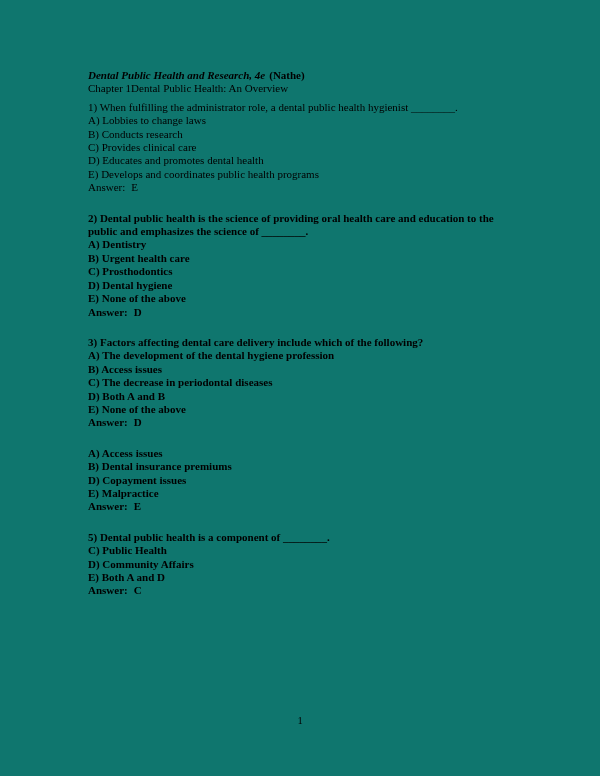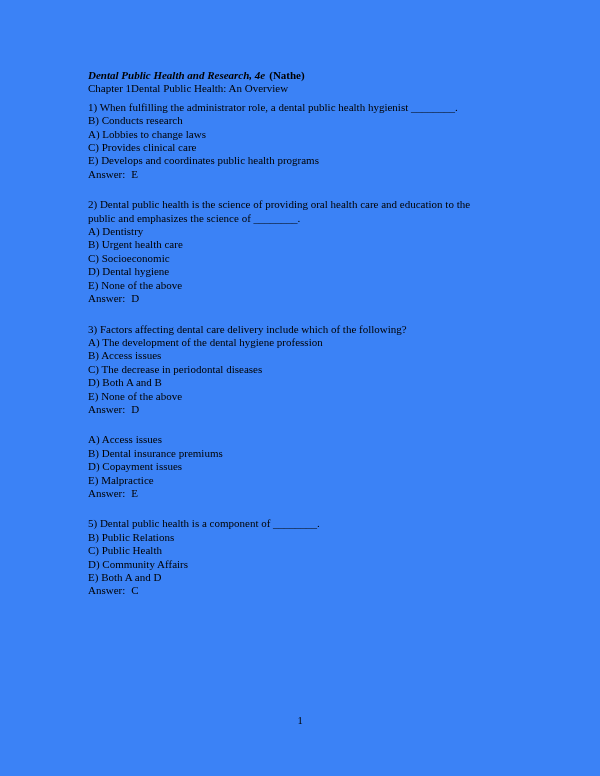--- a/index.html
+++ b/index.html
@@ -4,21 +4,21 @@
 <style>
   html, body {
     margin: 0;
     padding: 0;
     background: #ffffff;
   }
   .page {
     position: relative;
     width: 600px;
     height: 776px;
-    background: #3b82f6;
+    background: #0f766e;
     color: #000000;
     font-family: "Liberation Serif", "DejaVu Serif", serif;
     font-size: 11px;
     line-height: 13.4px;
     box-sizing: border-box;
     padding: 69px 68px 0 88px;
     overflow: hidden;
   }
   .doc-header .title-line {
     font-weight: bold;
@@ -35,20 +35,21 @@
     font-weight: normal;
   }
   .chapter-title {
     font-weight: normal;
   }
   .questions {
     margin-top: 5px;
   }
   .question + .question {
     margin-top: 17px;
+    font-weight: bold;
   }
   .line {
     white-space: pre-wrap;
   }
   .answer-value {
     margin-left: 6px;
   }
   .page-footer {
     position: absolute;
     left: 0;
@@ -68,32 +69,33 @@
       <span class="book-title">Dental Public Health and Research, 4e</span><span class="book-author">(Nathe)</span>
     </div>
     <div class="title-line">
       <span class="chapter-label">Chapter 1</span><span class="chapter-title">Dental Public Health: An Overview</span>
     </div>
   </header>
 
   <main class="questions">
       <section class="question">
         <div class="line prompt">1) When fulfilling the administrator role, a dental public health hygienist ________.</div>
+        <div class="line option">A) Lobbies to change laws</div>
         <div class="line option">B) Conducts research</div>
-        <div class="line option">A) Lobbies to change laws</div>
         <div class="line option">C) Provides clinical care</div>
+        <div class="line option">D) Educates and promotes dental health</div>
         <div class="line option">E) Develops and coordinates public health programs</div>
         <div class="line answer-line"><span>Answer:</span><span class="answer-value">E</span></div>
       </section>
       <section class="question">
         <div class="line prompt">2) Dental public health is the science of providing oral health care and education to the
 public and emphasizes the science of ________.</div>
         <div class="line option">A) Dentistry</div>
         <div class="line option">B) Urgent health care</div>
-        <div class="line option">C) Socioeconomic</div>
+        <div class="line option">C) Prosthodontics</div>
         <div class="line option">D) Dental hygiene</div>
         <div class="line option">E) None of the above</div>
         <div class="line answer-line"><span>Answer:</span><span class="answer-value">D</span></div>
       </section>
       <section class="question">
         <div class="line prompt">3) Factors affecting dental care delivery include which of the following?</div>
         <div class="line option">A) The development of the dental hygiene profession</div>
         <div class="line option">B) Access issues</div>
         <div class="line option">C) The decrease in periodontal diseases</div>
         <div class="line option">D) Both A and B</div>
@@ -102,21 +104,20 @@
       </section>
       <section class="question">
         <div class="line option">A) Access issues</div>
         <div class="line option">B) Dental insurance premiums</div>
         <div class="line option">D) Copayment issues</div>
         <div class="line option">E) Malpractice</div>
         <div class="line answer-line"><span>Answer:</span><span class="answer-value">E</span></div>
       </section>
       <section class="question">
         <div class="line prompt">5) Dental public health is a component of ________.</div>
-        <div class="line option">B) Public Relations</div>
         <div class="line option">C) Public Health</div>
         <div class="line option">D) Community Affairs</div>
         <div class="line option">E) Both A and D</div>
         <div class="line answer-line"><span>Answer:</span><span class="answer-value">C</span></div>
       </section>
     </main>
 
   <footer class="page-footer">
     <span>1</span>
   </footer>

